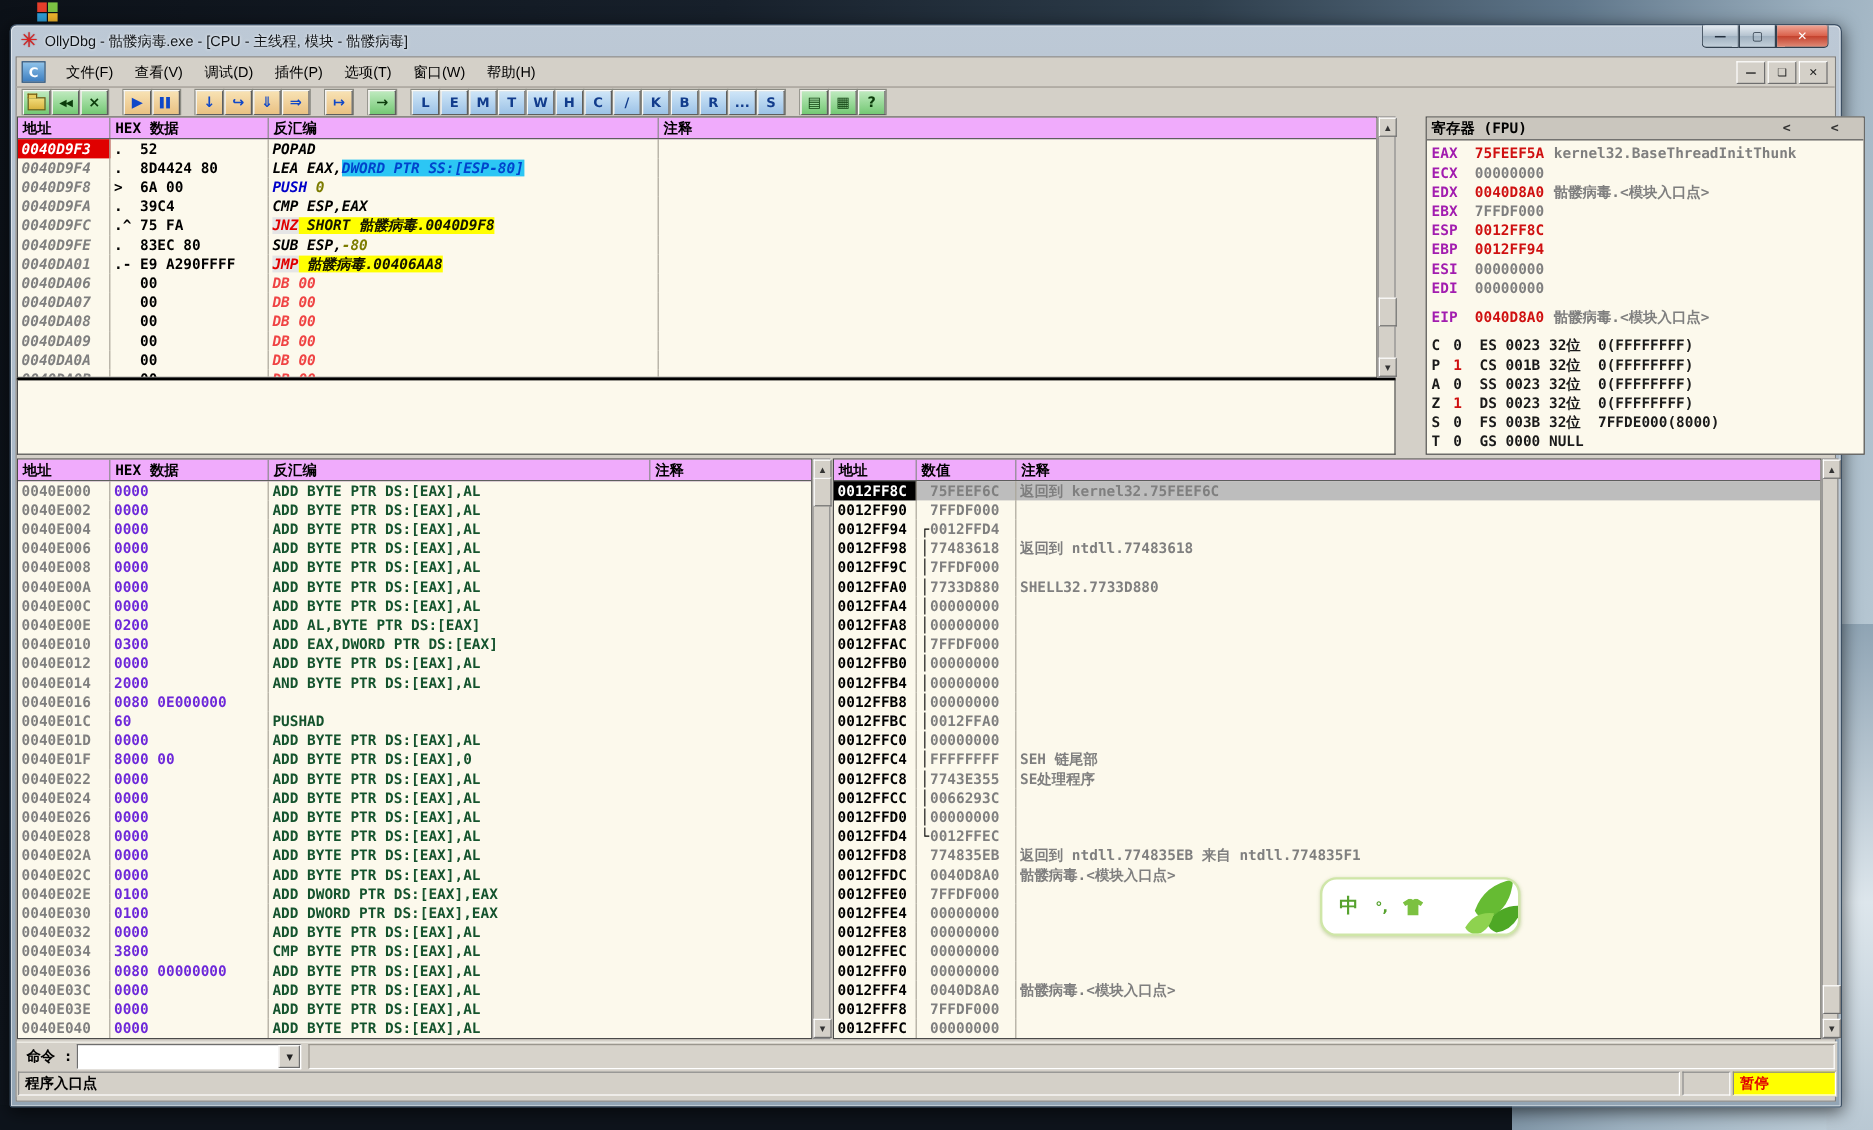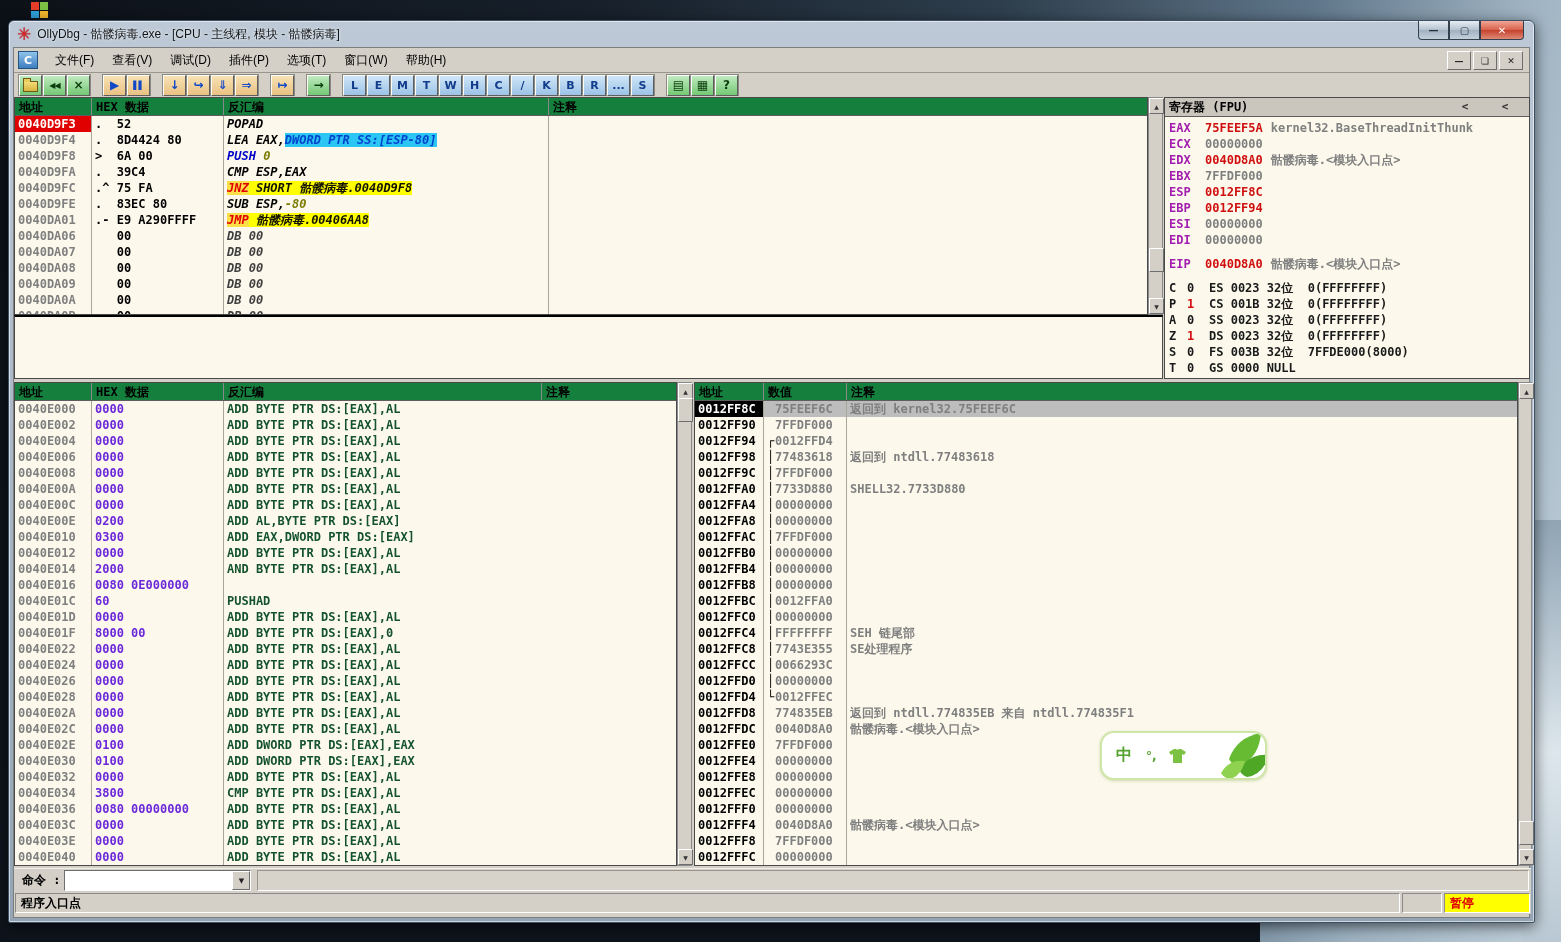--- a/index.html
+++ b/index.html
@@ -43,51 +43,51 @@
   .tb.small{font-size:8px;letter-spacing:-1px;}
   .tb.green{background:linear-gradient(#bfeabf,#74c874);color:#0c3c0c;}
   .tb.tan{background:linear-gradient(#f8e2b4,#e9c183);color:#1048c8;}
   .tb.blue{background:linear-gradient(#cfe6f8,#9cc2e6);color:#123c8c;font-size:11px;}
   .tb-gap{width:12px;}
   .folder{width:13px;height:9px;background:linear-gradient(#f2dc7a,#d8b440);border:1px solid #6e5a14;position:relative;margin-top:2px;}
   .folder::before{content:"";position:absolute;left:-1px;top:-4px;width:6px;height:3px;background:#e8cc5e;border:1px solid #6e5a14;border-bottom:none;}
   
   .workspace{position:absolute;left:0;top:48px;right:0;bottom:0;background:#d4d0c8;}
   .pane{position:absolute;background:#fcf9ec;border:1px solid #4a4a4a;box-sizing:border-box;overflow:hidden;}
-  .phead{height:18px;background:#15803d;border-bottom:1px solid #5e5e5e;display:flex;box-sizing:border-box;}
+  .phead{height:18px;background:#f0abfc;border-bottom:1px solid #5e5e5e;display:flex;box-sizing:border-box;}
   .hc{border-right:1px solid #8a8a8a;padding:1px 4px;font:bold 12px "DejaVu Sans Mono",monospace;color:#000;
       box-sizing:border-box;white-space:nowrap;overflow:hidden;}
   .mono,.r{font:bold 12px/16px "DejaVu Sans Mono",monospace;}
   .r{display:flex;height:16px;white-space:pre;}
   .r span{box-sizing:border-box;overflow:hidden;}
   .ca,.ch,.cd,.cv{border-right:1px solid #aaa69a;padding:0 3px;flex-shrink:0;}
   .cc{padding:0 3px;flex:1;}
   
-  .topP .ca{width:77px;color:#7f7f7f;}
+  .topP .ca{width:77px;color:#7f7f7f;font-style:italic;}
   .topP .ch{width:132px;color:#000;}
   .topP .cd{width:325px;font-style:italic;}
   .topP .ca.cur{background:#e00000;color:#fff;}
-  .s-k{color:#000;} .s-g{color:#404040;} .s-b{color:#0000c8;} .s-o{color:#7c7c00;}
+  .s-k{color:#000;} .s-g{color:#ef4444;} .s-b{color:#0000c8;} .s-o{color:#7c7c00;}
   .s-hc{background:#2cc6f4;color:#0044cc;}
-  .s-ry{background:#fde047;color:#e00000;}
+  .s-ry{background:#e5e5e5;color:#e00000;}
   .s-ky{background:#ffff00;color:#141400;}
   
   .botP .ca{width:77px;color:#7f7f7f;}
   .botP .ch{width:132px;color:#6d28d9;}
   .botP .cd{color:#14532d;border-right:none;flex:1;}
   
   .stkP .ca{width:69px;color:#000;}
   .stkP .cv{width:83px;display:flex;}
   .stkP .br{width:8px;color:#000;flex-shrink:0;}
   .stkP .val{color:#7f7f7f;}
   .stkP .cc{color:#7f7f7f;}
   .stkP .r.sel{background:#bdbdbd;}
   .stkP .r.sel .ca{background:#000;color:#fff;}
   
-  .regP{font:bold 12px/16px "DejaVu Sans Mono",monospace;}
+  .regP{font:bold 12px/16px "DejaVu Sans Mono",monospace;margin-left:24px;}
   .regH{height:18px;background:#cac6be;border-bottom:1px solid #5e5e5e;display:flex;align-items:center;
         font:bold 12px "DejaVu Sans Mono",monospace;padding:0 4px;}
   .regH .sp{flex:1;}
   .regH .chev{width:40px;height:14px;text-align:center;font:bold 11px "DejaVu Sans Mono",monospace;color:#333;}
   .rrow{display:flex;height:16px;padding-left:4px;white-space:pre;}
   .rn{color:#a21caf;width:36px;}
   .rv{color:#7f7f7f;} .rv.red{color:#cf1010;}
   .rc{color:#7f7f7f;margin-left:8px;}
   .reg-gap{height:8px;}
   .frow{display:flex;height:16px;padding-left:4px;white-space:pre;color:#1a1a1a;}

